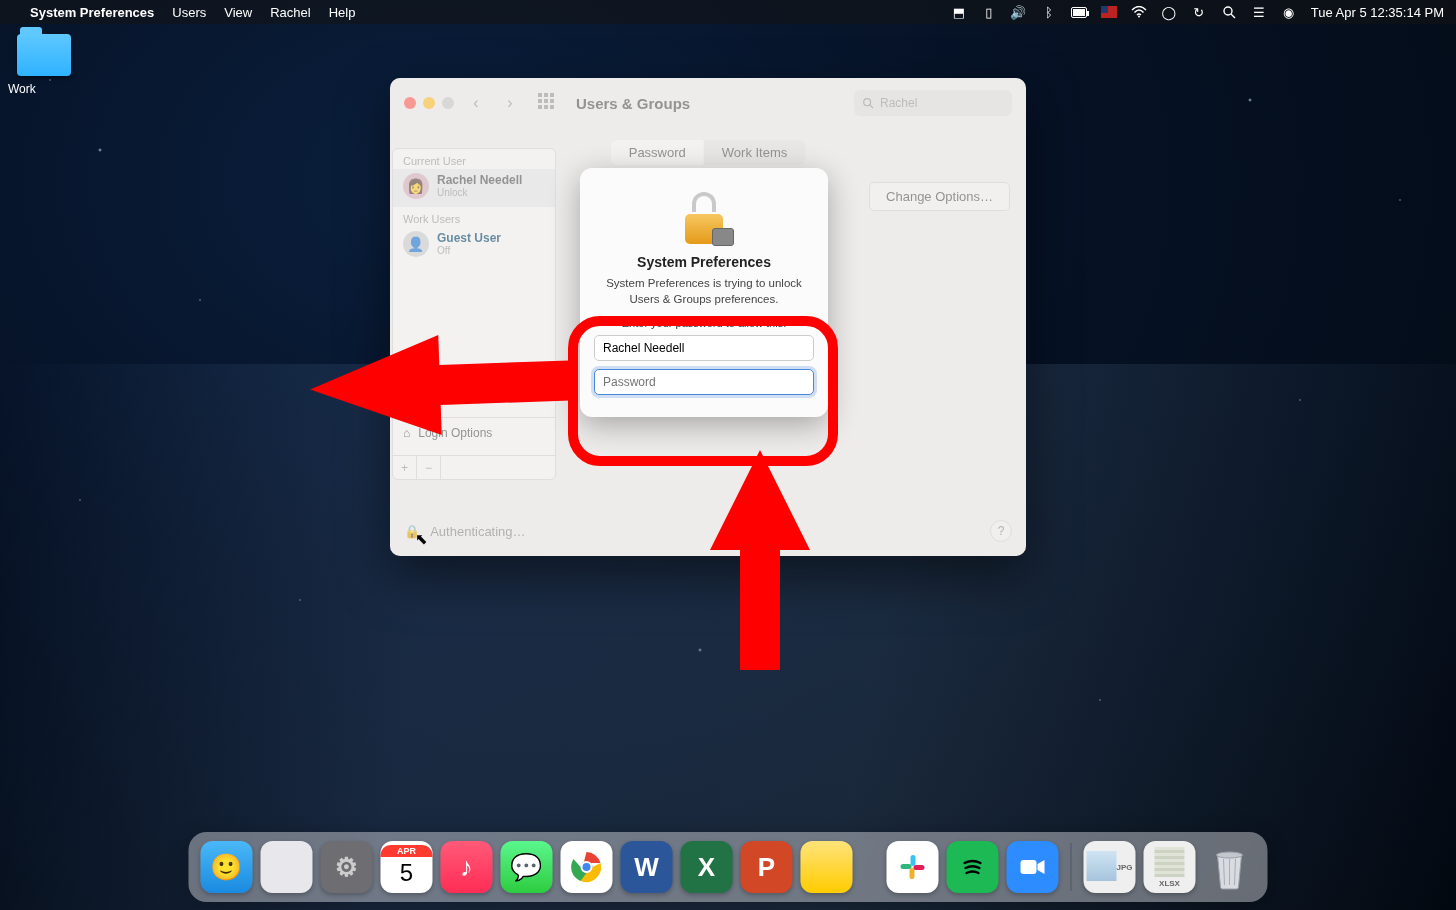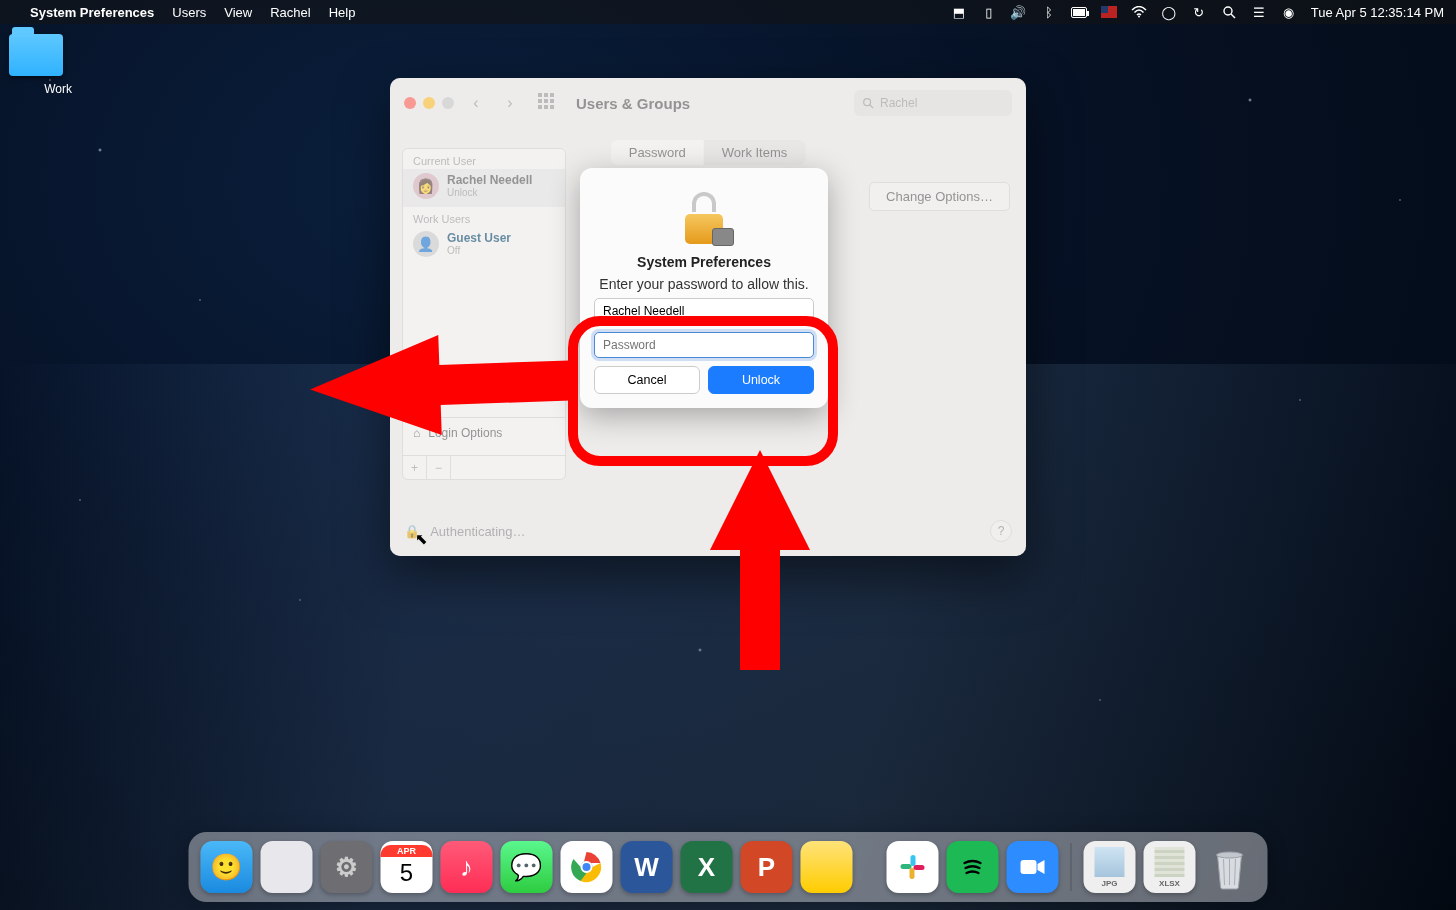--- a/index.html
+++ b/index.html
@@ -31,21 +31,21 @@
     background: rgba(20,20,20,0.55);
     display:flex; align-items:center; color:#fff; font-size:13px;
     padding:0 12px; gap:18px;
   }
   .menubar .left { display:flex; align-items:center; gap:18px; }
   .menubar .right { margin-left:auto; display:flex; align-items:center; gap:14px; }
   .menubar .bold { font-weight:600; }
   .apple { font-size:15px; }
   .mb-icon { width:16px; height:16px; display:inline-flex; align-items:center; justify-content:center; }
   
-  .desktop-icon { position:absolute; top:34px; left:0; width:72px; text-align:right; color:#fff; font-size:12px; }
+  .desktop-icon { position:absolute; top:34px; left:8px; width:72px; text-align:left; color:#fff; font-size:12px; }
   .folder {
     width:54px; height:42px; margin:0 auto 6px;
     background:linear-gradient(#5ec8ff,#2fb2ff);
     border-radius:4px; position:relative;
     box-shadow:0 2px 4px rgba(0,0,0,0.5);
   }
   .folder:before{ content:""; position:absolute; top:-7px; left:3px; width:22px; height:10px;
     background:#5ec8ff; border-radius:3px 3px 0 0; }
   
   .prefwin {
@@ -65,21 +65,21 @@
   .wintitle { font-weight:600; font-size:15px; color:#555; margin-left:8px; }
   .searchbox {
     margin-left:auto; width:158px; height:26px; background:#e0dedc;
     border-radius:6px; display:flex; align-items:center; padding:0 8px;
     color:#999; font-size:12px; gap:6px;
   }
   .tabs { position:absolute; top:62px; left:50%; transform:translateX(-50%);
     display:flex; background:#e4e2e0; border-radius:6px; overflow:hidden; font-size:13px;}
   .tab { padding:5px 18px; color:#555; }
   .tab.active { background:#f5f3f1; }
-  .sidebar { position:absolute; top:70px; left:12px; width:164px; height:332px;
+  .sidebar { position:absolute; top:70px; left:2px; width:164px; height:332px;
     background:#f6f4f2; border:1px solid #d5d3d1; border-radius:6px; font-size:12px; }
   .sb-head { color:#999; padding:6px 10px 2px; font-size:11px; }
   .sb-user { display:flex; align-items:center; gap:8px; padding:4px 10px 8px; }
   .sb-user.selected { background:rgba(150,150,150,0.15); }
   .avatar { width:26px; height:26px; border-radius:50%; background:#d4b0b8; display:flex; align-items:center; justify-content:center; font-size:14px; }
   .uname { font-weight:600; color:#555; font-size:12px; line-height:1.1; }
   .urole { font-size:10px; color:#999; }
   .login-opts { position:absolute; bottom:32px; left:0; right:0; height:30px;
     border-top:1px solid #d5d3d1; display:flex; align-items:center; gap:8px; padding:0 10px; color:#555; }
   .pm-row { position:absolute; bottom:0; left:0; right:0; height:24px; display:flex;
@@ -100,21 +100,21 @@
   }
   .lockicon { width:52px; height:52px; margin:6px auto 10px; position:relative; }
   .lockbody { width:38px; height:30px; background:linear-gradient(#f6c760,#e59a1a);
     border-radius:5px; position:absolute; bottom:0; left:7px; }
   .lockshackle { width:24px; height:20px; border:4px solid #c9c9c9; border-bottom:none;
     border-radius:12px 12px 0 0; position:absolute; top:0; left:14px; }
   .lockbadge { position:absolute; bottom:-2px; right:-4px; width:22px; height:18px;
     background:#888; border-radius:3px; border:1px solid #666; }
   .authdlg h3 { font-size:14px; font-weight:700; margin-bottom:6px; color:#222; }
   .authdlg .msg { font-size:11.5px; color:#444; line-height:1.35; padding:0 10px 8px; }
-  .authdlg .hint { font-size:14px; color:#333; margin:2px 0 6px; }
+  .authdlg .hint { font-size:11px; color:#333; margin:2px 0 6px; }
   .authdlg input[type=text], .authdlg input[type=password] {
     width:100%; height:26px; border:1px solid #ccc; border-radius:5px;
     padding:0 8px; font-size:12px; margin-bottom:8px; background:#fff; }
   .authdlg input[type=password] { border-color:#4a88d8; box-shadow:0 0 0 3px rgba(74,136,216,0.25); }
   .btns { display:flex; gap:8px; }
   .btns button { flex:1; height:28px; border-radius:6px; font-size:12.5px; border:1px solid #ccc; background:#fff; cursor:pointer; }
   .btns .primary { background:#1b7cff; border-color:#1b7cff; color:#fff; font-weight:500; }
   
   .redbox { position:absolute; border:10px solid #fe0000; border-radius:32px; pointer-events:none; z-index:6; }
   
@@ -261,27 +261,24 @@
   <div class="dim-overlay"></div>
 </div>
 
 <div class="authdlg">
   <div class="lockicon">
     <div class="lockshackle"></div>
       <div class="lockbody"></div>
       <div class="lockbadge"></div>
   </div>
   <h3>System Preferences</h3>
+  <div class="msg">System Preferences is trying to unlock Users &amp; Groups preferences.</div>
   <div class="hint">Enter your password to allow this.</div>
   <input type="text" value="Rachel Needell" style="">
   <input type="password" placeholder="Password" style="">
-  <div class="btns">
-    <button>Cancel</button>
-    <button class="primary">Unlock</button>
-  </div>
 </div>
 
 <div class="redbox" style="top:316px; left:568px; width:270px; height:150px;"></div>
 
 <svg class="arrow" style="top:315px; left:310px;" width="270" height="140">
   <polygon points="0,70 130,20 130,50 260,50 260,90 130,90 130,120" fill="#fe0000" transform="rotate(-2 130 70)"></polygon>
 </svg>
 <svg class="arrow" style="top:450px; left:690px;" width="140" height="230">
   <polygon points="70,0 120,100 90,100 90,220 50,220 50,100 20,100" fill="#fe0000"></polygon>
 </svg>
@@ -336,21 +333,21 @@
         <path d="M7 11 Q15 7 23 11 M8 16 Q15 12.5 22 16 M9 21 Q15 18 21 21" stroke="#000" stroke-width="2.3" fill="none" stroke-linecap="round"></path>
       </svg>
   </div>
   <div class="dockicon" style="background:#2d8cff;color:#fff">
     <svg width="30" height="20" viewBox="0 0 30 20">
         <rect x="3" y="3" width="16" height="14" rx="3" fill="#fff"></rect>
         <polygon points="20,7 27,3 27,17 20,13" fill="#fff"></polygon>
       </svg>
   </div>
   <div class="docksep"></div>
-  <div class="dockicon" style="background:#efefef;flex-direction:column;font-size:8px;color:#666">
+  <div class="dockicon" style="background:#efefef;flex-direction:row;font-size:8px;color:#666">
     <div style="width:30px;height:30px;background:linear-gradient(#cfe4f3,#a5c4dc);margin-bottom:2px"></div>
     <span>JPG</span>
   </div>
   <div class="dockicon" style="background:#efefef;flex-direction:column;font-size:8px;color:#666">
     <div style="width:30px;height:30px;background:repeating-linear-gradient(#e0e4d8,#e0e4d8 3px,#cdd3c3 3px,#cdd3c3 6px);margin-bottom:2px"></div>
     <span>XLSX</span>
   </div>
   <div class="dockicon" style="background:transparent;box-shadow:none">
     <svg width="40" height="48" viewBox="0 0 40 48">
         <path d="M8 12 L32 12 L29 44 Q29 46 27 46 L13 46 Q11 46 11 44 Z" fill="#d8dbe0" stroke="#9aa0a8"></path>

